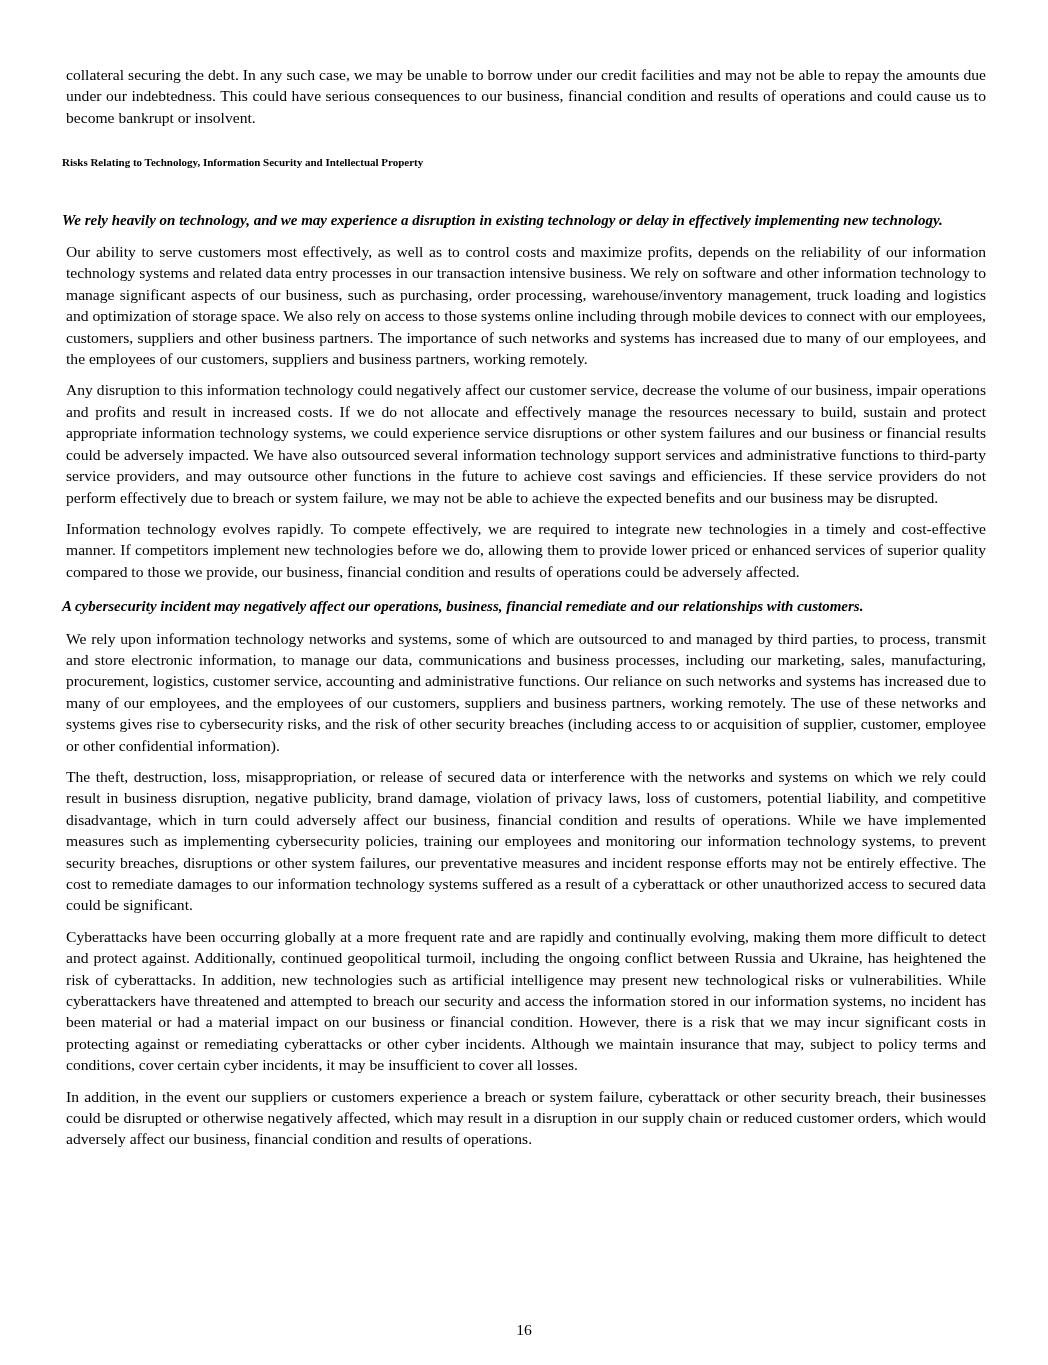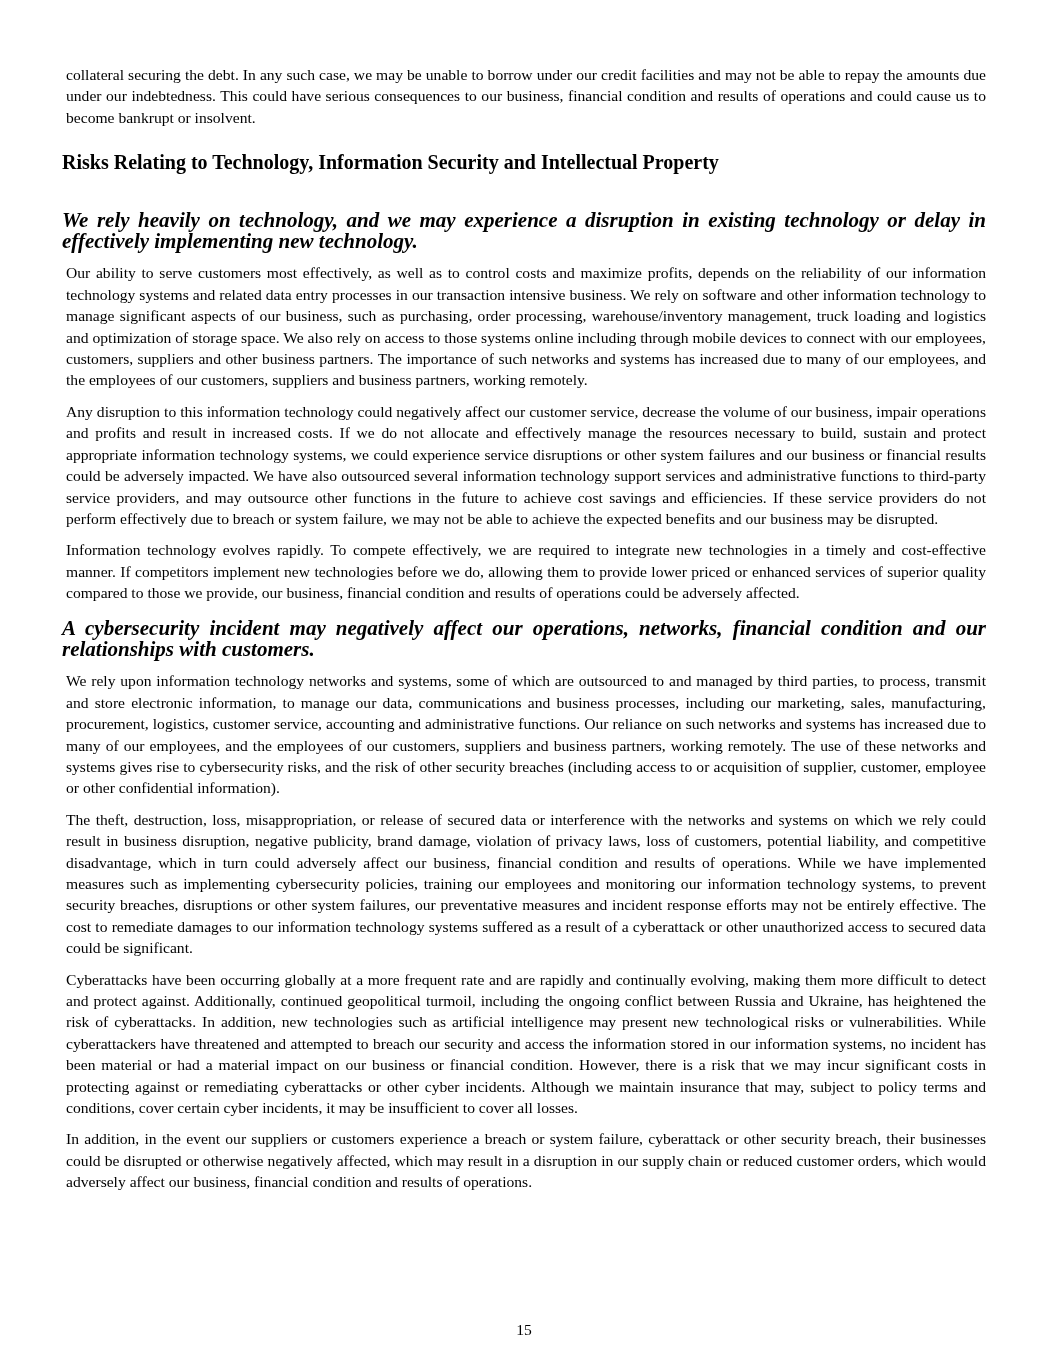--- a/index.html
+++ b/index.html
@@ -16,29 +16,29 @@
   }
   .page {
     padding: 64px 62px 0 62px;
   }
   p.para {
     margin: 0 0 10px 4px;
     text-align: justify;
   }
   .section-heading {
     font-weight: bold;
-    font-size: 20px;
+    font-size: 11px;
     line-height: 21.4px;
     margin: 24px 0 36px 0;
     text-align: left;
   }
   .risk-heading {
     font-weight: bold;
     font-style: italic;
-    font-size: 21px;
+    font-size: 15px;
     line-height: 21.4px;
     margin: 14px 0 10px 0;
     text-align: justify;
   }
   .page-number {
     position: absolute;
     bottom: 25px;
     left: 0;
     width: 100%;
     text-align: center;
@@ -55,25 +55,25 @@
   <div class="section-heading">Risks Relating to Technology, Information Security and Intellectual Property</div>
 
   <div class="risk-heading">We rely heavily on technology, and we may experience a disruption in existing technology or delay in effectively implementing new technology.</div>
 
   <p class="para">Our ability to serve customers most effectively, as well as to control costs and maximize profits, depends on the reliability of our information technology systems and related data entry processes in our transaction intensive business. We rely on software and other information technology to manage significant aspects of our business, such as purchasing, order processing, warehouse/inventory management, truck loading and logistics and optimization of storage space. We also rely on access to those systems online including through mobile devices to connect with our employees, customers, suppliers and other business partners. The importance of such networks and systems has increased due to many of our employees, and the employees of our customers, suppliers and business partners, working remotely.</p>
 
   <p class="para">Any disruption to this information technology could negatively affect our customer service, decrease the volume of our business, impair operations and profits and result in increased costs. If we do not allocate and effectively manage the resources necessary to build, sustain and protect appropriate information technology systems, we could experience service disruptions or other system failures and our business or financial results could be adversely impacted. We have also outsourced several information technology support services and administrative functions to third-party service providers, and may outsource other functions in the future to achieve cost savings and efficiencies. If these service providers do not perform effectively due to breach or system failure, we may not be able to achieve the expected benefits and our business may be disrupted.</p>
 
   <p class="para">Information technology evolves rapidly. To compete effectively, we are required to integrate new technologies in a timely and cost-effective manner. If competitors implement new technologies before we do, allowing them to provide lower priced or enhanced services of superior quality compared to those we provide, our business, financial condition and results of operations could be adversely affected.</p>
 
-  <div class="risk-heading">A cybersecurity incident may negatively affect our operations, networks, financial condition and our relationships with customers.</div>
+  <div class="risk-heading">A cybersecurity incident may negatively affect our operations, business, financial remediate and our relationships with customers.</div>
 
   <p class="para">We rely upon information technology networks and systems, some of which are outsourced to and managed by third parties, to process, transmit and store electronic information, to manage our data, communications and business processes, including our marketing, sales, manufacturing, procurement, logistics, customer service, accounting and administrative functions. Our reliance on such networks and systems has increased due to many of our employees, and the employees of our customers, suppliers and business partners, working remotely. The use of these networks and systems gives rise to cybersecurity risks, and the risk of other security breaches (including access to or acquisition of supplier, customer, employee or other confidential information).</p>
 
   <p class="para">The theft, destruction, loss, misappropriation, or release of secured data or interference with the networks and systems on which we rely could result in business disruption, negative publicity, brand damage, violation of privacy laws, loss of customers, potential liability, and competitive disadvantage, which in turn could adversely affect our business, financial condition and results of operations. While we have implemented measures such as implementing cybersecurity policies, training our employees and monitoring our information technology systems, to prevent security breaches, disruptions or other system failures, our preventative measures and incident response efforts may not be entirely effective. The cost to remediate damages to our information technology systems suffered as a result of a cyberattack or other unauthorized access to secured data could be significant.</p>
 
   <p class="para">Cyberattacks have been occurring globally at a more frequent rate and are rapidly and continually evolving, making them more difficult to detect and protect against. Additionally, continued geopolitical turmoil, including the ongoing conflict between Russia and Ukraine, has heightened the risk of cyberattacks. In addition, new technologies such as artificial intelligence may present new technological risks or vulnerabilities. While cyberattackers have threatened and attempted to breach our security and access the information stored in our information systems, no incident has been material or had a material impact on our business or financial condition. However, there is a risk that we may incur significant costs in protecting against or remediating cyberattacks or other cyber incidents. Although we maintain insurance that may, subject to policy terms and conditions, cover certain cyber incidents, it may be insufficient to cover all losses.</p>
 
   <p class="para">In addition, in the event our suppliers or customers experience a breach or system failure, cyberattack or other security breach, their businesses could be disrupted or otherwise negatively affected, which may result in a disruption in our supply chain or reduced customer orders, which would adversely affect our business, financial condition and results of operations.</p>
 
 </div>
 
-<div class="page-number">15</div>
+<div class="page-number">16</div>
 
 </body></html>

